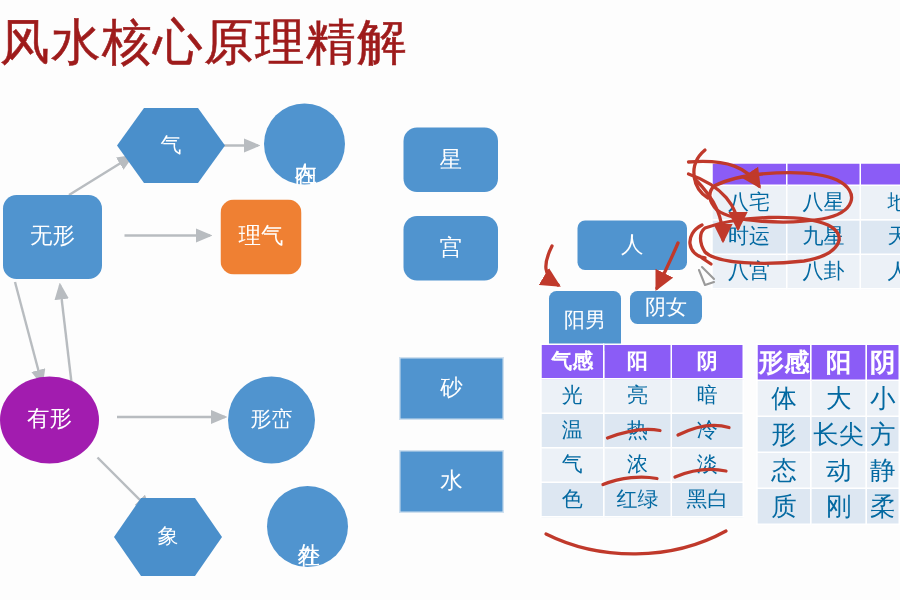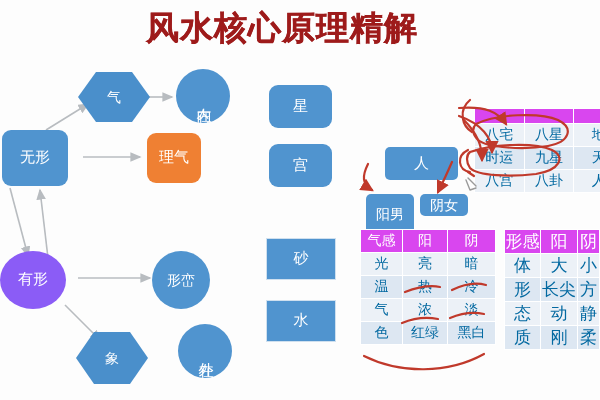--- a/index.html
+++ b/index.html
@@ -7,60 +7,60 @@
     width:600px;height:400px;
     background:#ffffff;
     font-family:"DejaVu Sans","Liberation Sans",sans-serif;
     overflow:hidden;
     position:relative;
   }
   #stage{position:absolute;inset:0;width:600px;height:400px;overflow:hidden;background:#fdfdfd;}
 
   
   .title{
-    position:absolute;left:0;top:8px;width:564px;text-align:center;
-    font-size:33px;line-height:40px;font-weight:bold;
+    position:absolute;left:0;top:8px;width:564px;
+    font-size:33px;line-height:40px;font-weight:normal;
     color:#9e1b1b;
     letter-spacing:1px;
     -webkit-text-stroke:0.4px #9e1b1b;
   }
 
   
   .node{
     position:absolute;
     display:flex;align-items:center;justify-content:center;
     color:#ffffff;
     font-size:14px;
     line-height:1.05;
     text-align:center;
     box-sizing:border-box;
   }
   .blue{background:#5094cf;}
   .rnd{border-radius:9px;}
   .rnd-sm{border-radius:5px;}
-  .gray{background:#8b5cf6;}
+  .gray{background:#a21caf;}
   .orange{background:#ef8033;border:1px solid #e0accb00;border-radius:9px;}
   .circ{border-radius:50%;}
   .hex{
     clip-path:polygon(25% 0,75% 0,100% 50%,75% 100%,25% 100%,0 50%);
     background:#4a8fcb;
   }
   .stack{flex-direction:column;}
 
   
   .tbl{position:absolute;border-collapse:collapse;font-size:13px;}
   .tbl td,.tbl th{
     border:1px solid #ffffff;
     text-align:center;
     padding:0;
     font-weight:normal;
     color:#0369a1;
     white-space:nowrap;
   }
-  .tbl th{background:#d946ef;color:#ffffff;font-weight:normal;}
+  .tbl th{background:#8b5cf6;color:#ffffff;font-weight:bold;}
   .tbl tr:nth-child(odd) td{background:#dde7f2;}
   .tbl tr:nth-child(even) td{background:#ecf1f7;}
 
   
   #tblA{left:474px;top:108px;width:150px;}
   #tblA td,#tblA th{height:22px;width:47px;font-size:14px;}
   #tblA th{height:14px;}
 
   
   #tblB{left:360px;top:229px;}

